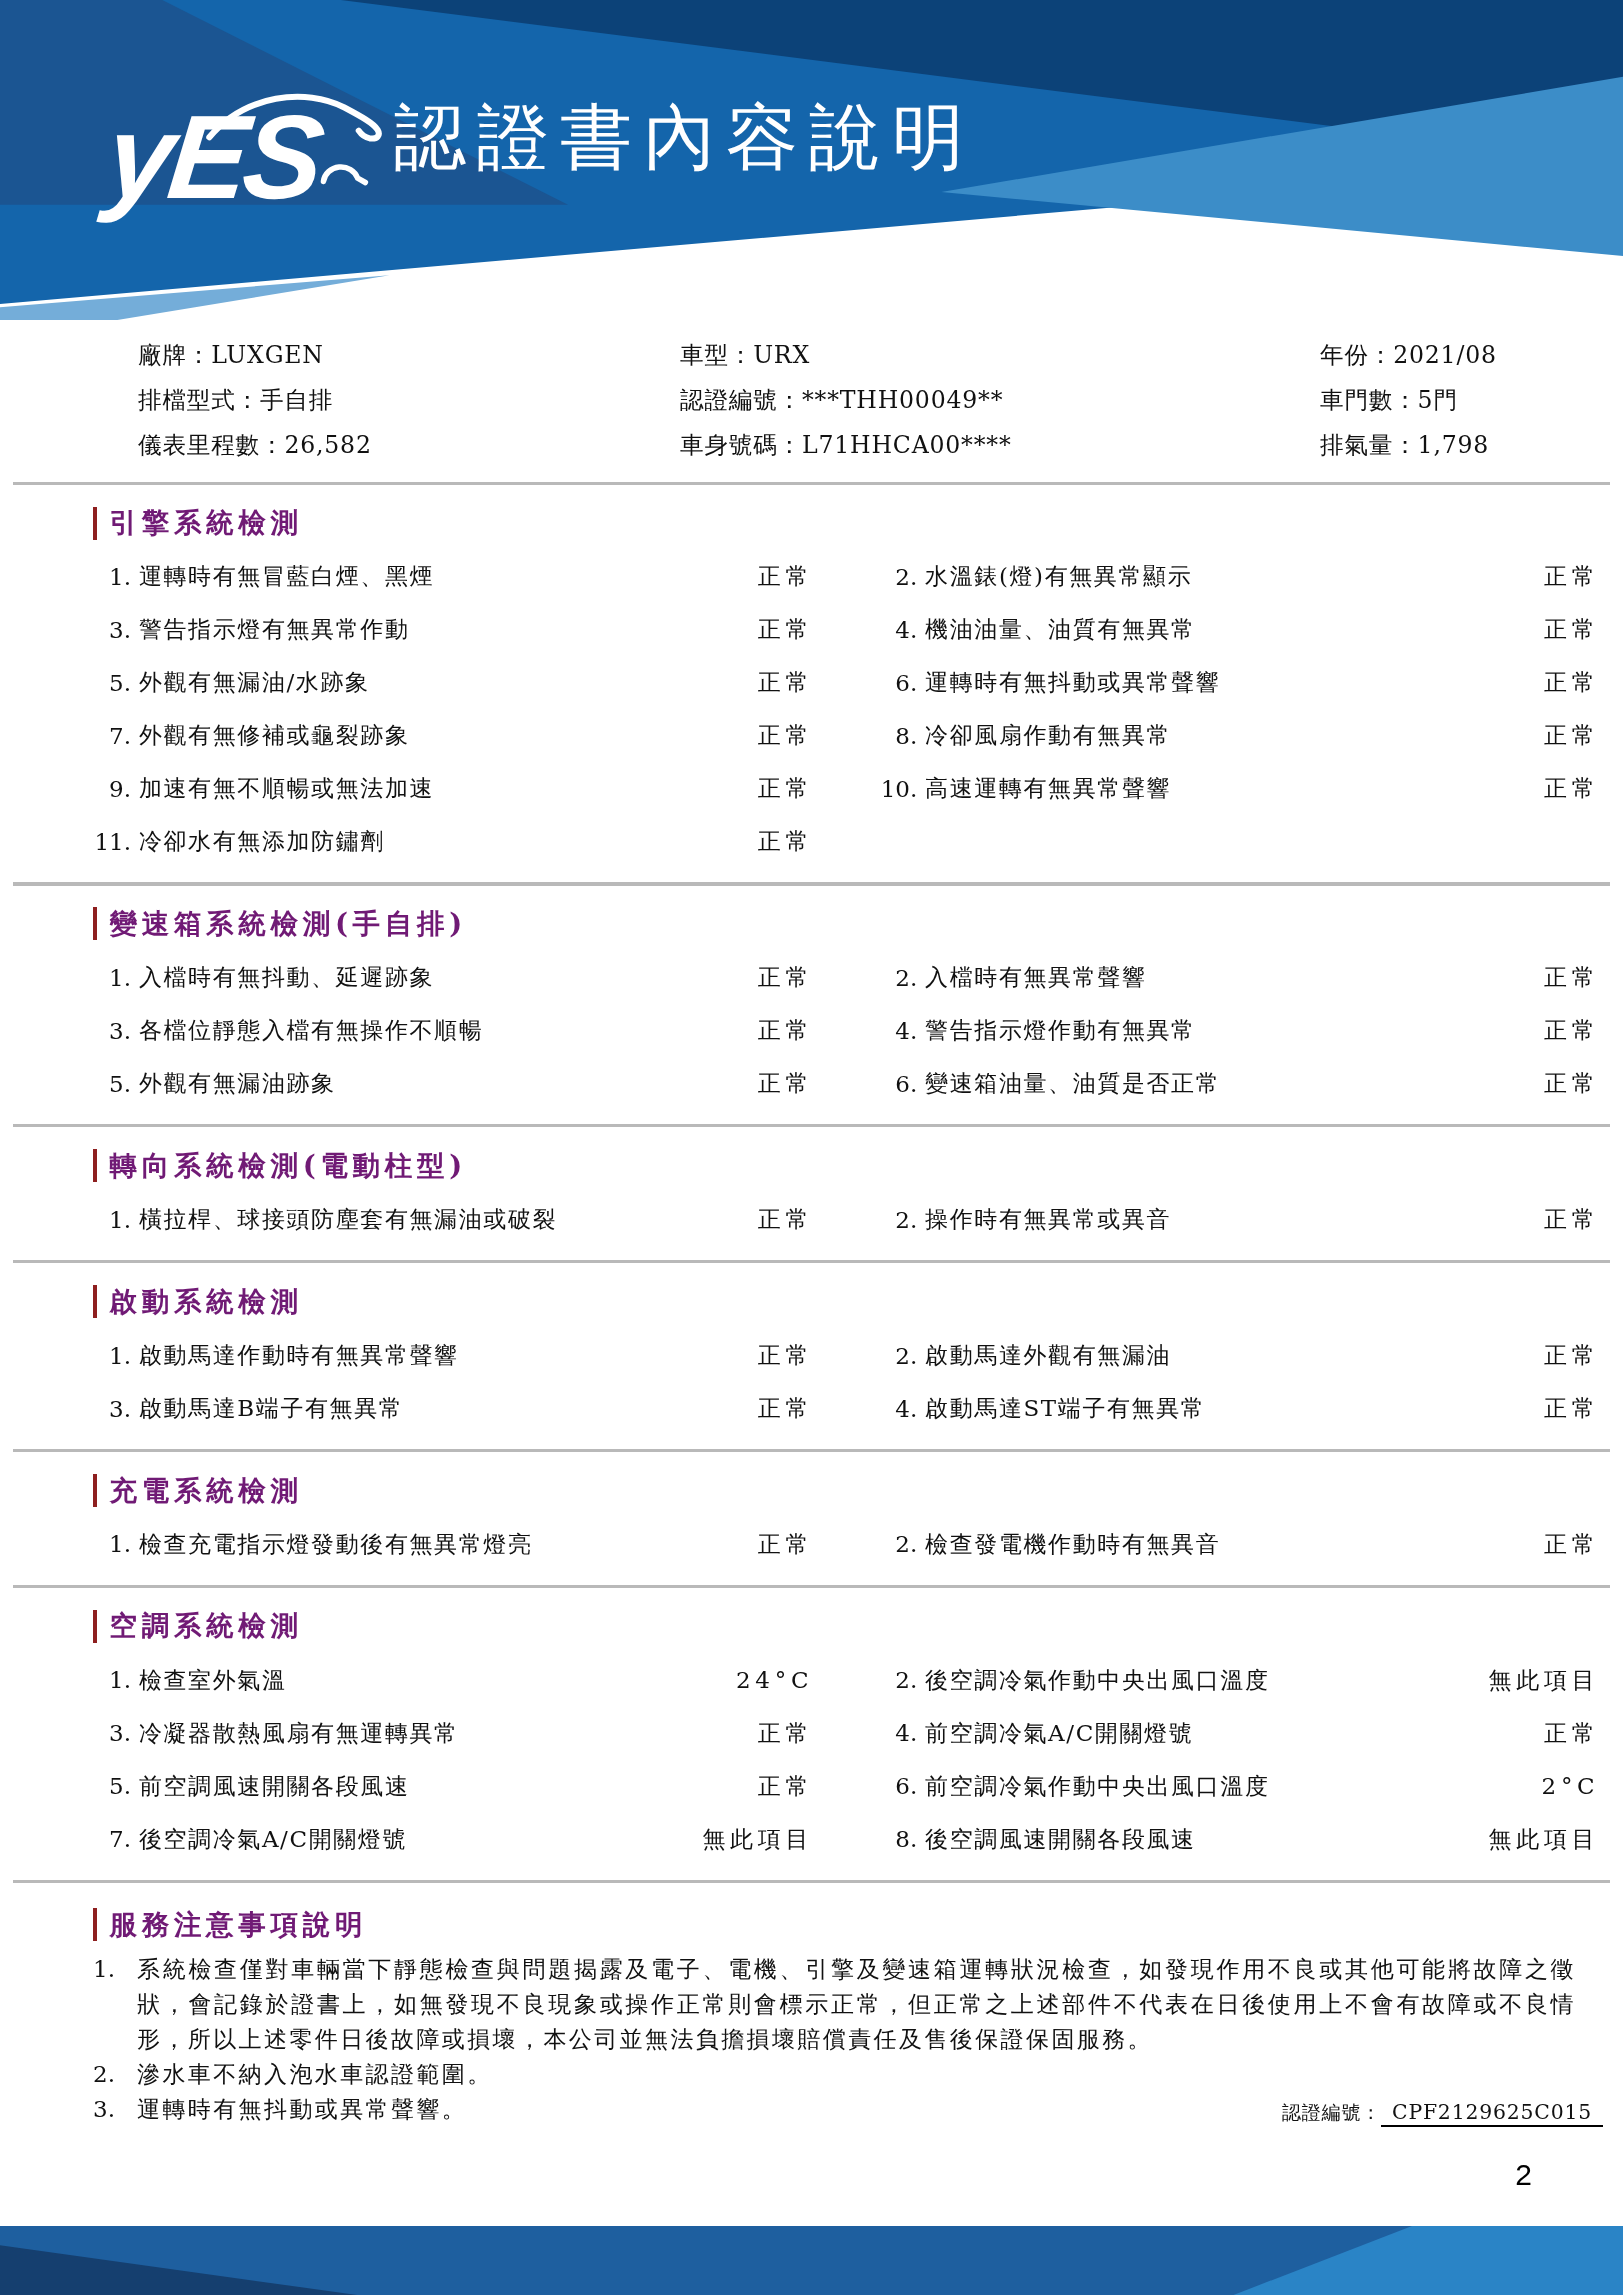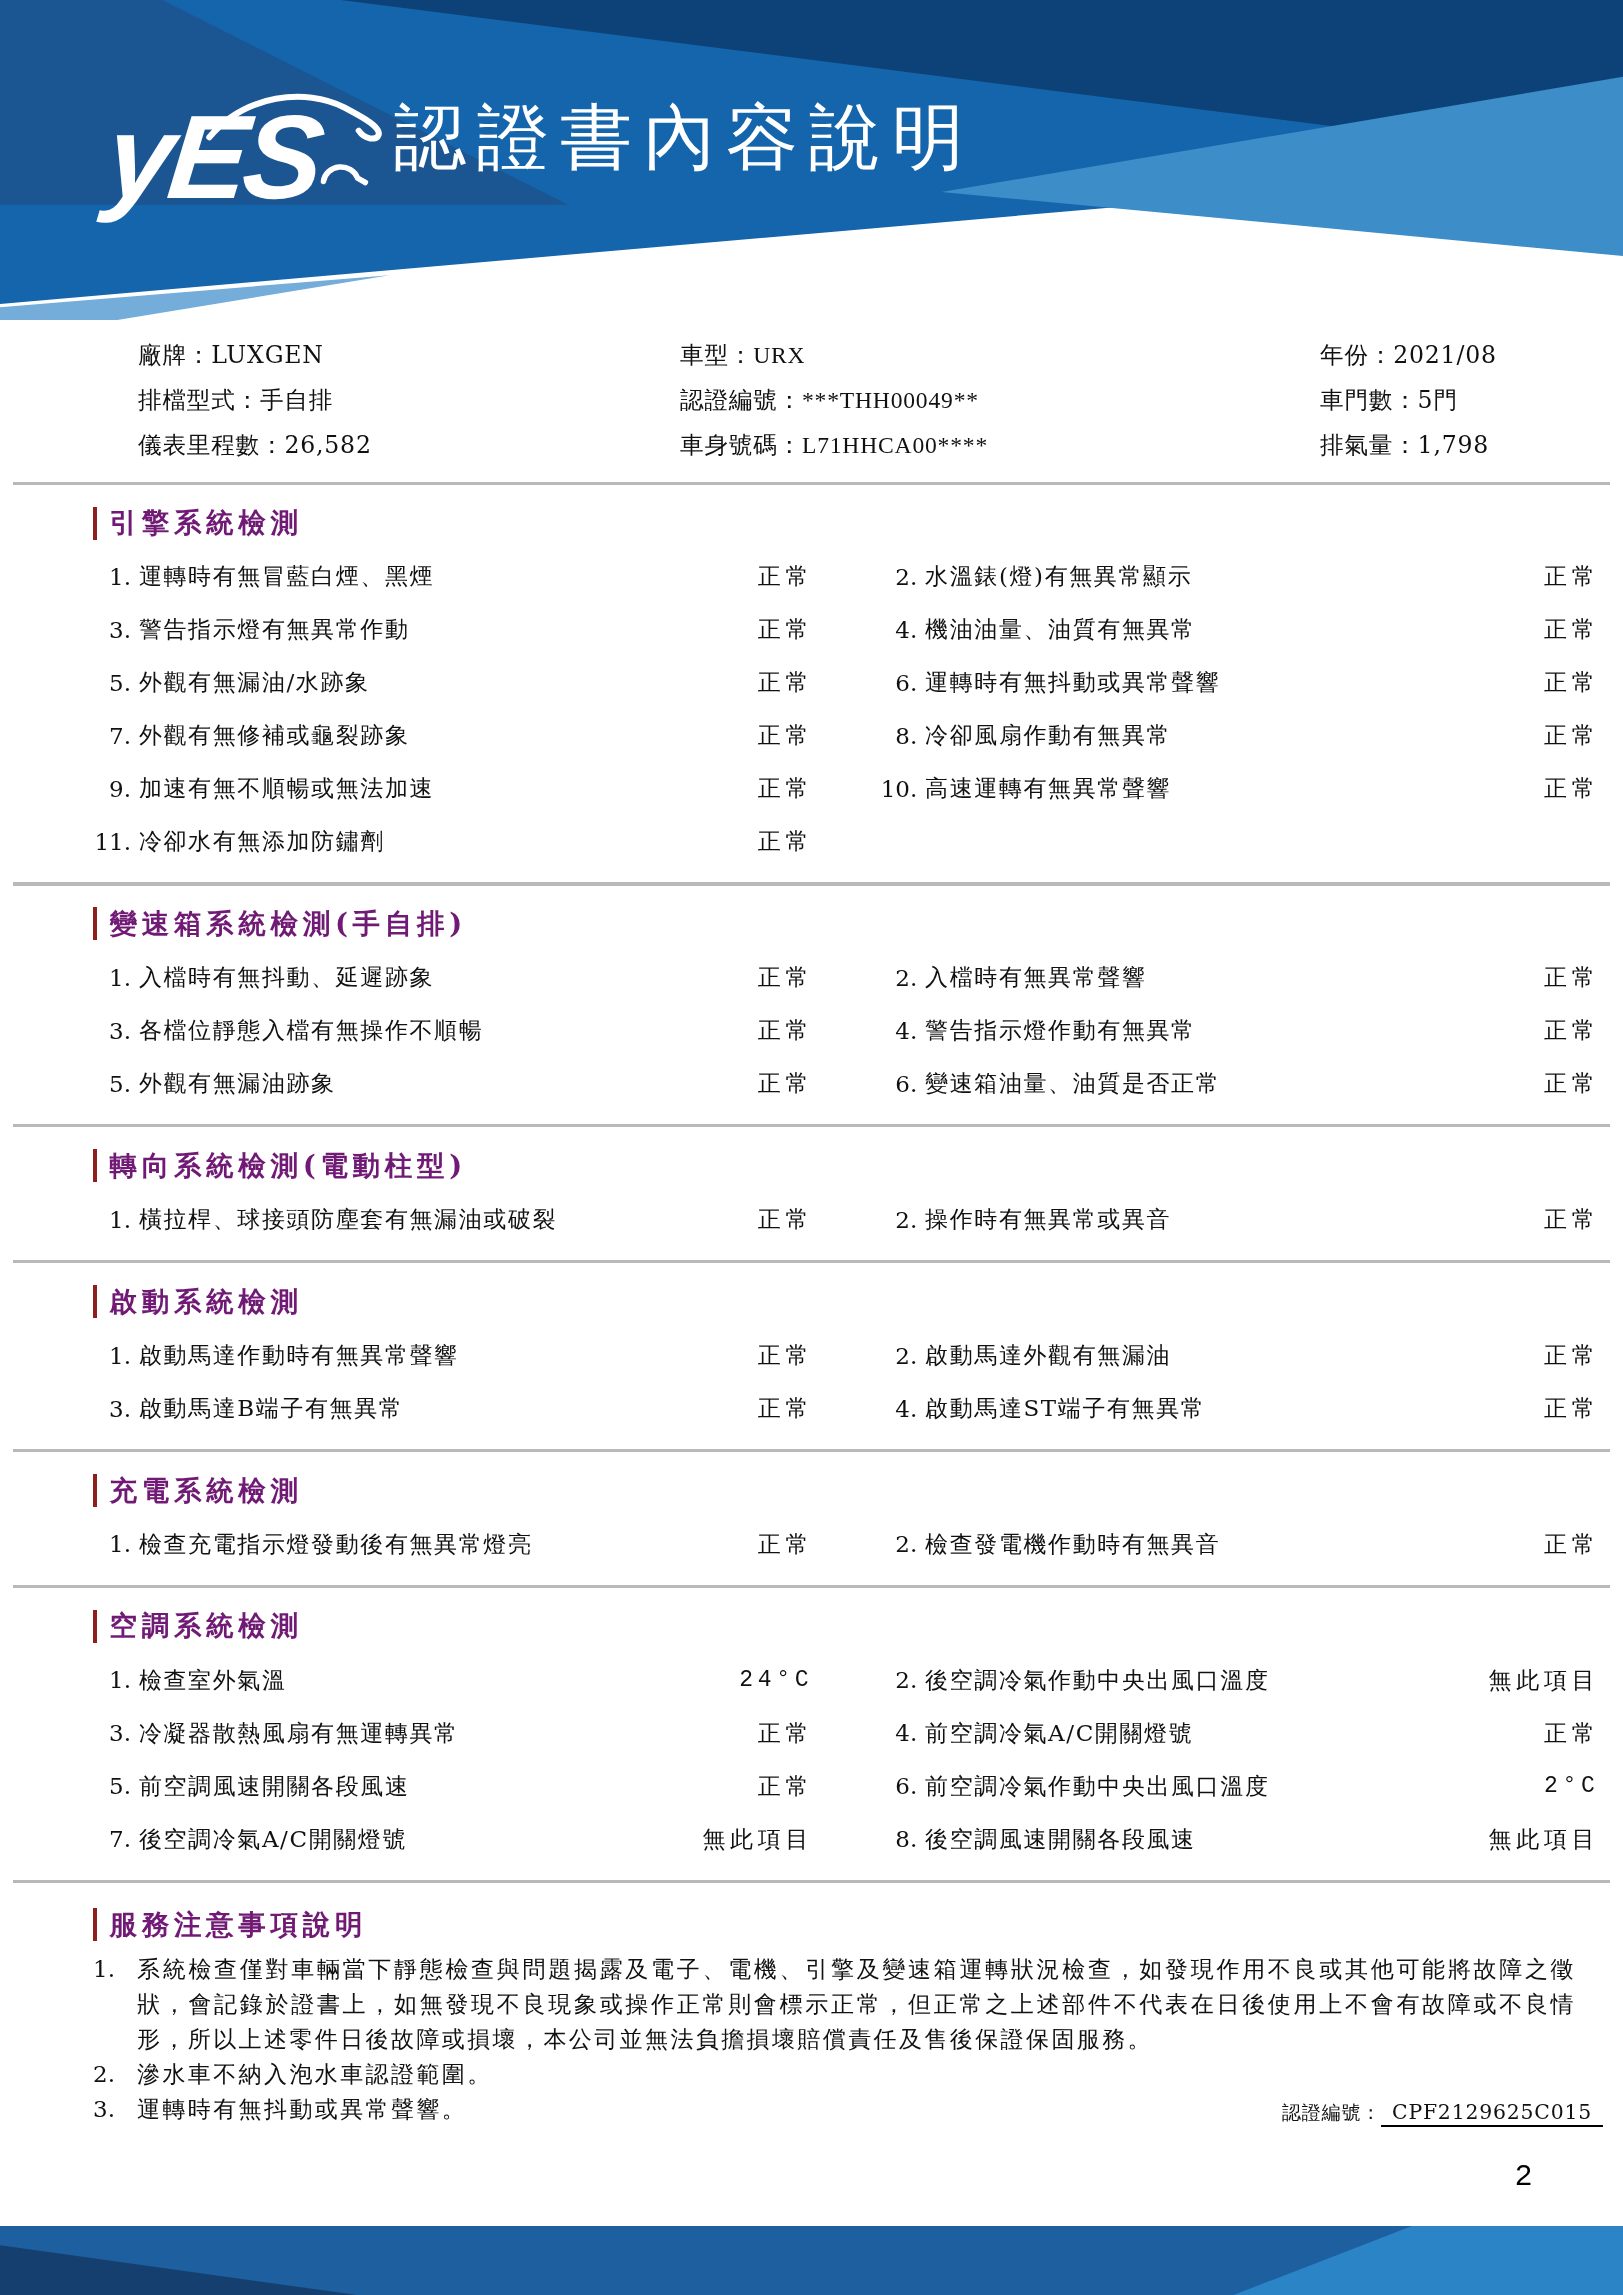--- a/index.html
+++ b/index.html
@@ -29,35 +29,35 @@
   .doc-title {
     position:absolute; left:394px; top:90px; margin:0;
     font-family:"Liberation Sans",sans-serif; font-weight:400;
     font-size:72px; color:#fff; letter-spacing:11px; white-space:nowrap;
   }
 
   
   .info { display:flex; padding:12.6px 0 0 90px; }
   .info-col { display:flex; flex-direction:column; }
   .info-col.w1 { width:542px; }
-  .info-col.w2 { width:640px;font-family:Liberation Serif, serif; }
+  .info-col.w2 { width:640px; }
   .info-field { height:45px; display:flex; align-items:center; font-size:23.6px; letter-spacing:0.8px;margin-left:48px; }
 
   
   .sep { height:3.1px; background:#b9b9b9; margin:14px 12.6px 0 12.6px; }
 
   
   .sec-head { display:flex; align-items:center; margin:20.4px 0 9.4px 93px; }
   .bar { width:3.9px; height:33px; background:#8e1f1f; margin-right:12.6px; flex:none; }
   .sec-title { margin:0; font-size:27.5px; font-weight:700; color:#701a75; letter-spacing:4.7px; }
   .items { display:grid; grid-template-columns:1fr 1fr; column-gap:63px; padding:0 23.6px 0 90px; }
   .item { display:flex; align-items:center; height:53px; font-size:23px; }
   .item .no { width:41px; text-align:right; margin-right:7.9px; flex:none; }
   .item .txt { flex:1; letter-spacing:1.6px; }
-  .item .st { flex:none; text-align:center; letter-spacing:4.7px; white-space:nowrap;font-family:Liberation Mono, monospace; }
+  .item .st { flex:none; text-align:center; letter-spacing:4.7px; white-space:nowrap; }
 
   
   .notes { position:relative; margin-top:24px; }
   .note-list { padding:0 47px 0 93px; }
   .note { display:flex; font-size:23px; line-height:35px; }
   .note .no { width:44px; flex:none; }
   .note .txt { flex:1; letter-spacing:2.4px; text-align:justify; }
   .cert { position:absolute; right:20px; bottom:1.6px; font-size:19px; letter-spacing:0.8px; white-space:nowrap; }
   .cert-num { font-size:20.4px; border-bottom:2.4px solid #000; padding:0 11px 1.6px 11px; }
 

